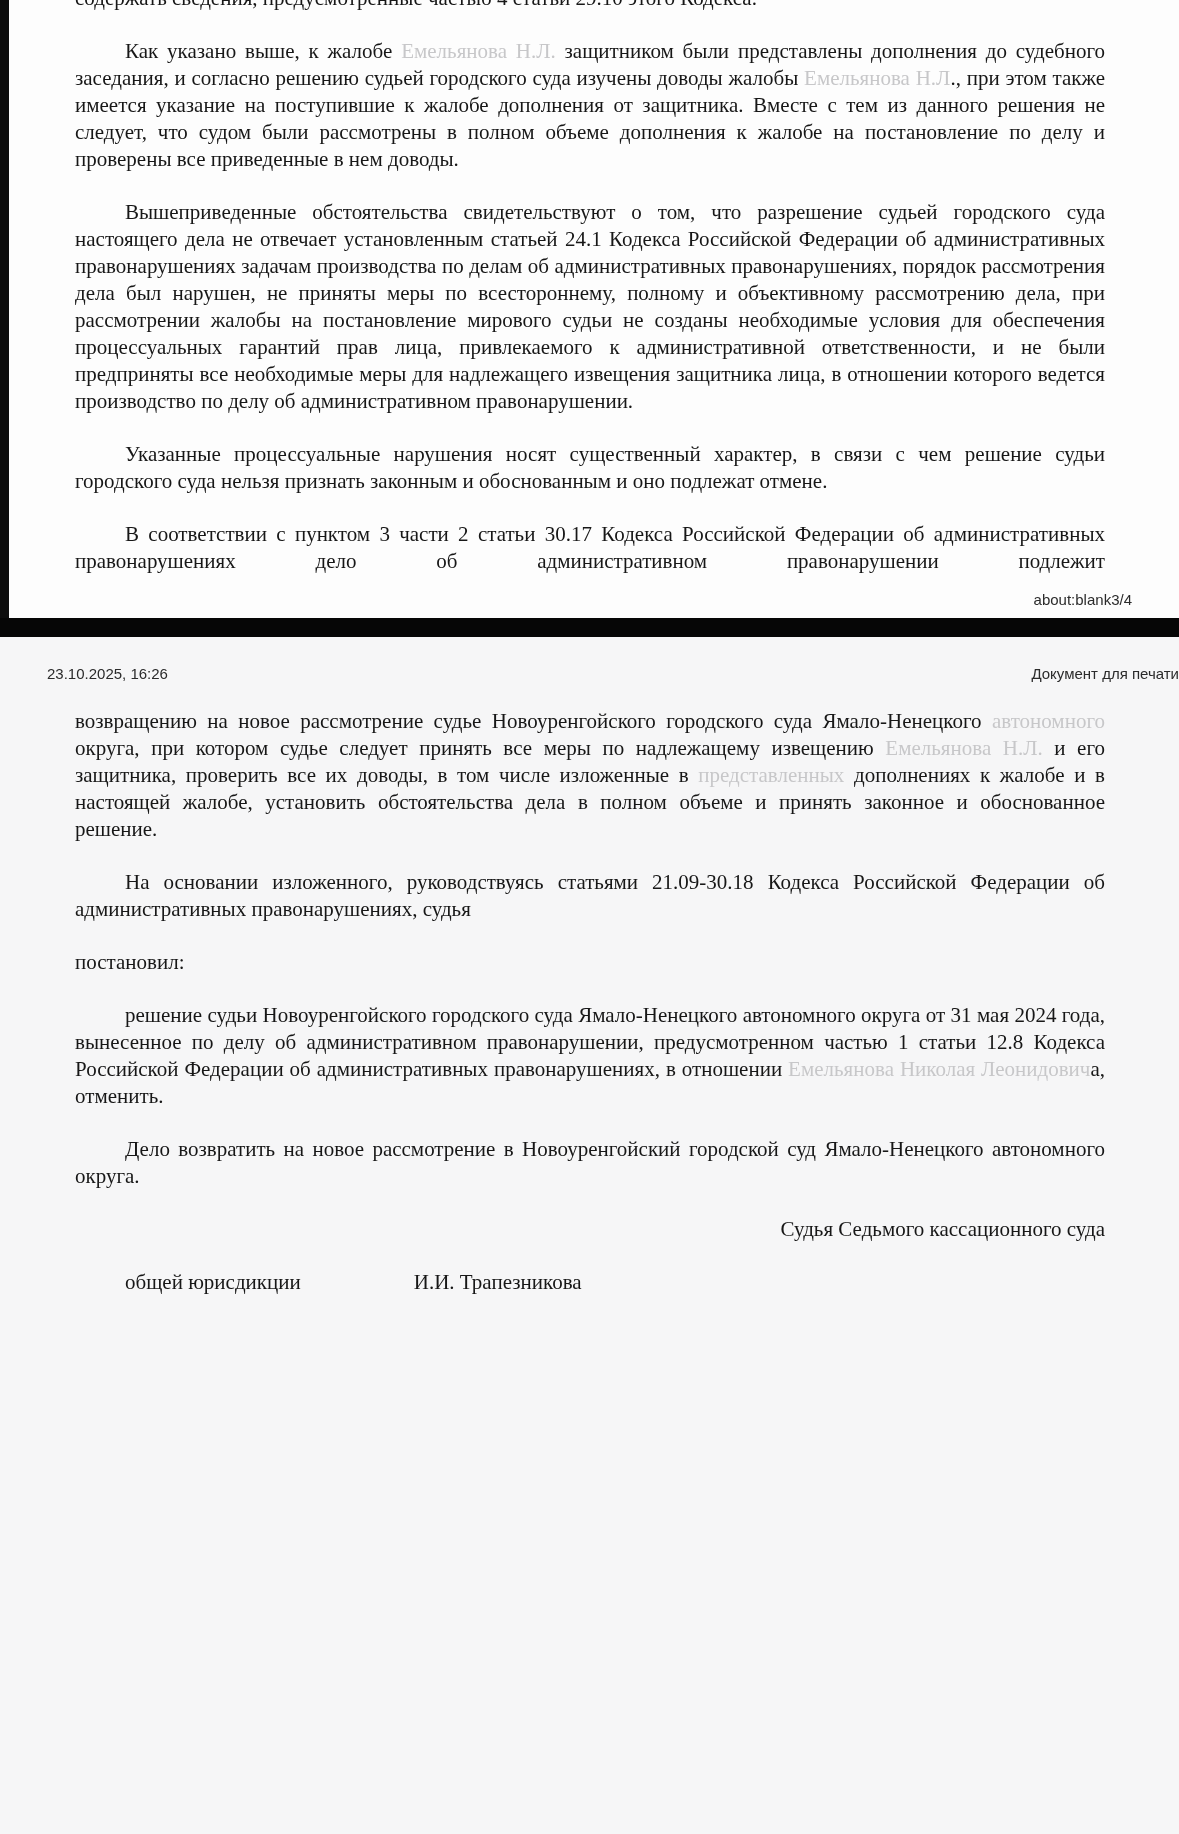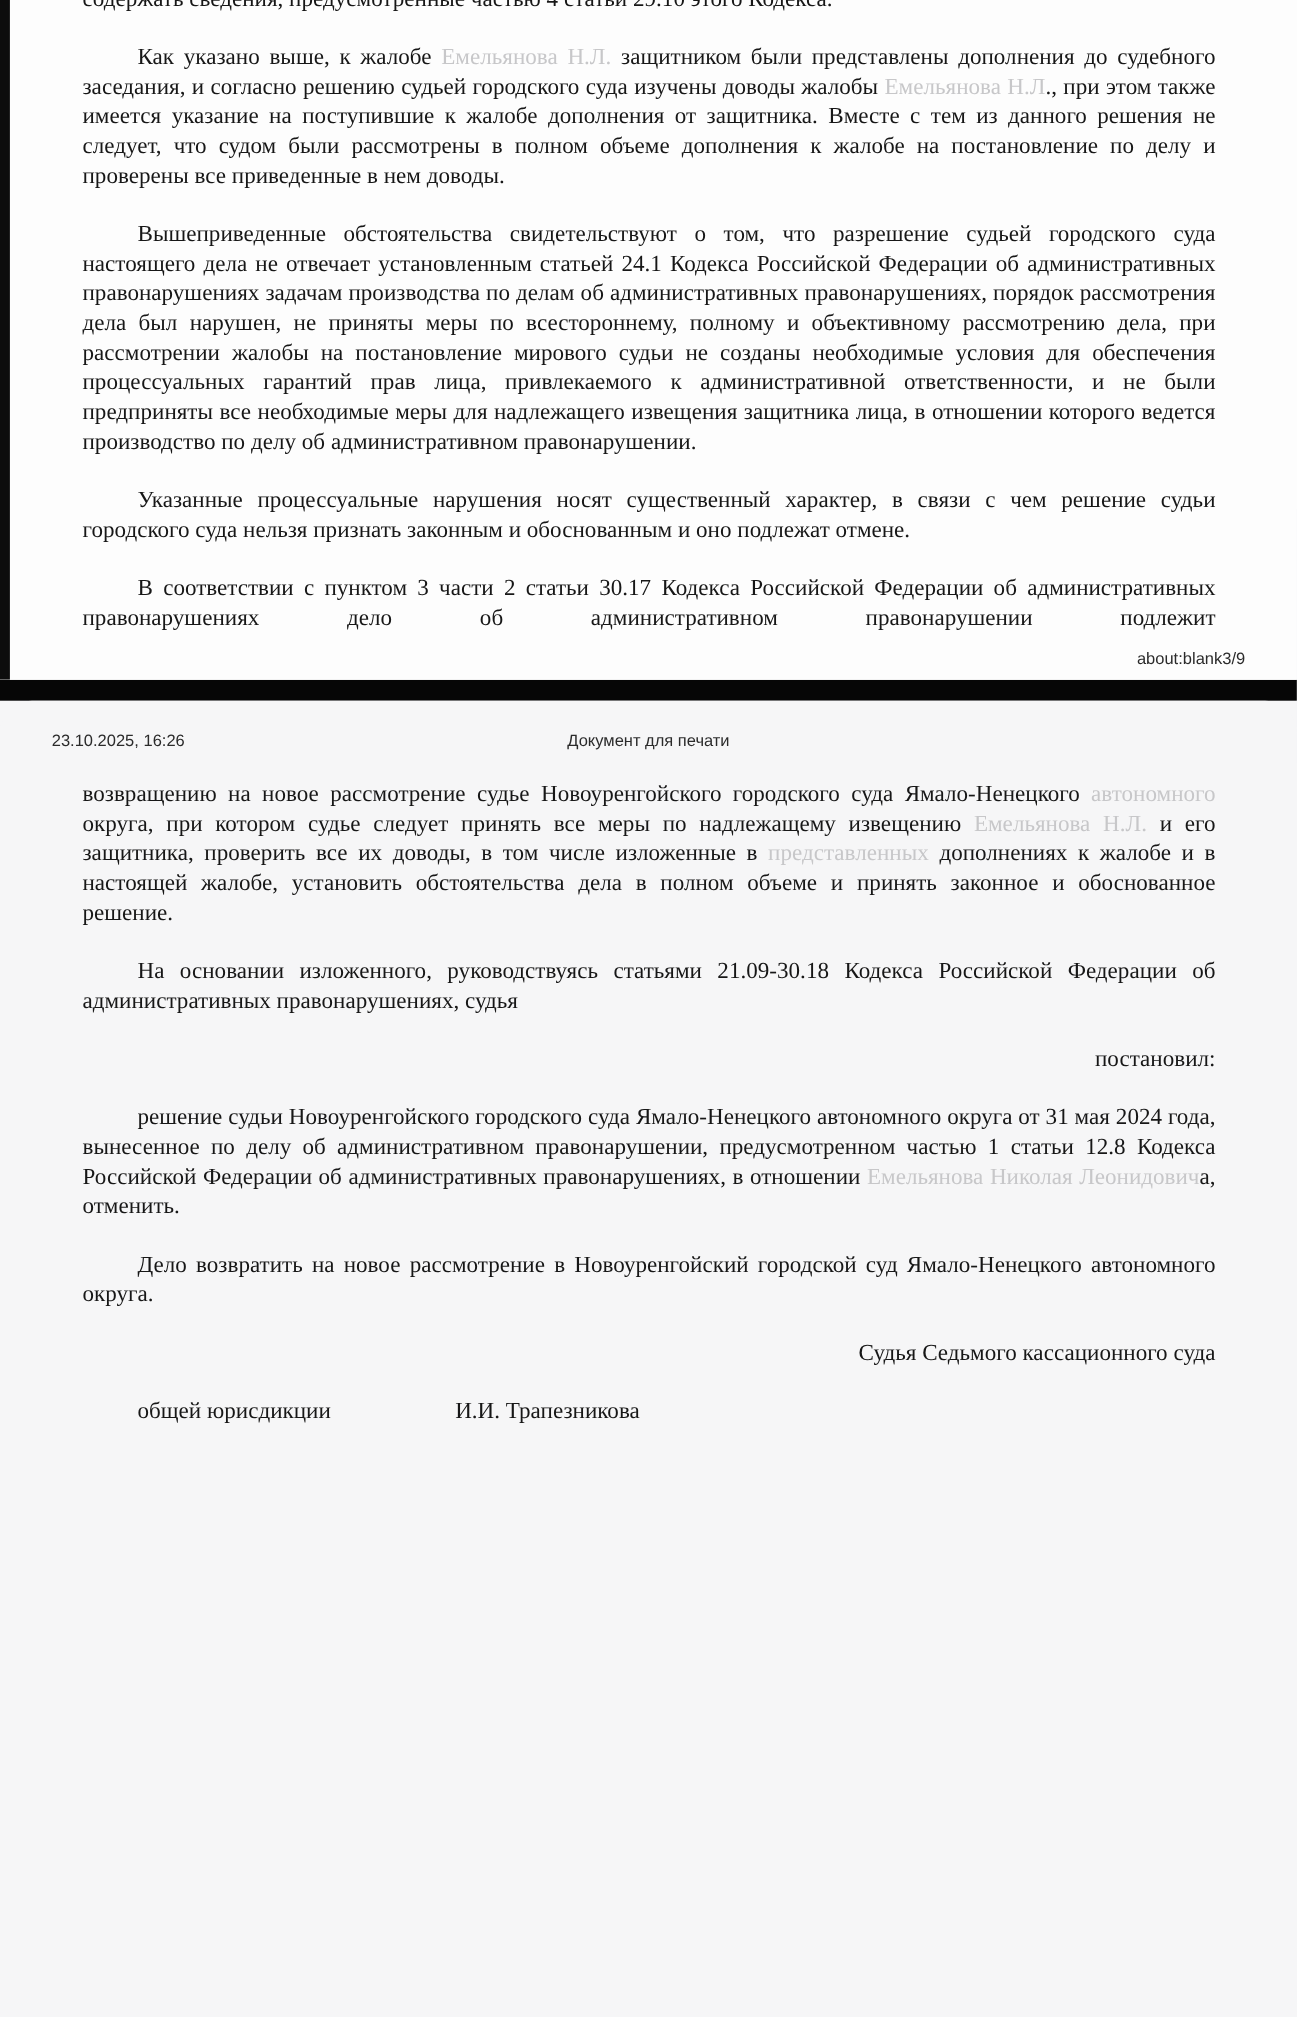--- a/index.html
+++ b/index.html
@@ -26,21 +26,21 @@
   .doc-text {
     padding: 0 74px 0 75px;
     font-size: 21px;
     line-height: 27px;
     color: #171717;
   }
   .para { margin: 0 0 26px 0; text-align: justify; }
   .indent { text-indent: 50px; }
   .clipped { margin-top: -15px; }
   .justify-last { text-align-last: justify; }
-  .centered { text-align: right; text-indent: 0; }
+  .centered { text-align: left; text-indent: 0; }
   .no-justify { text-align: right; }
   .redacted { color: #c7c7c9; }
 
   .chrome {
     font-family: "Liberation Sans", sans-serif;
     font-size: 15px;
     color: #2b2b2b;
   }
   .pfooter {
     position: absolute;
@@ -54,21 +54,21 @@
   
   .page4 {
     height: 1432px;
     background: #f6f6f7;
     position: relative;
     overflow: hidden;
     border-radius: 29px;
   }
   .pheader { position: relative; height: 48px; }
   .ph-left  { position: absolute; left: 47px; top: 28px; }
-  .ph-center{ position: absolute; left: 0; right: 0; top: 28px; text-align: center; }
+  .ph-center{ position: absolute; left: 0; right: 0; top: 28px; text-align: right; }
   .page4 .doc-text { padding-top: 23px; }
 
   .sigrow {
     display: flex;
     padding-left: 50px;
     text-align: center;
   }
   .sig-name { margin-left: 113px; }
 </style>
 </head>
@@ -80,21 +80,21 @@
     <div class="left-strip"></div>
     <div class="doc-text">
       <p class="para clipped">содержать сведения, предусмотренные частью 4 статьи 29.10 этого Кодекса.</p>
       <p class="para indent"><span>Как указано выше, к жалобе </span><span class="redacted">Емельянова Н.Л. </span><span>защитником были представлены дополнения до судебного заседания, и согласно решению судьей городского суда изучены доводы жалобы </span><span class="redacted">Емельянова Н.Л</span><span>., при этом также имеется указание на поступившие к жалобе дополнения от защитника. Вместе с тем из данного решения не следует, что судом были рассмотрены в полном объеме дополнения к жалобе на постановление по делу и проверены все приведенные в нем доводы.</span></p>
       <p class="para indent">Вышеприведенные обстоятельства свидетельствуют о том, что разрешение судьей городского суда настоящего дела не отвечает установленным статьей 24.1 Кодекса Российской Федерации об административных правонарушениях задачам производства по делам об административных правонарушениях, порядок рассмотрения дела был нарушен, не приняты меры по всестороннему, полному и объективному рассмотрению дела, при рассмотрении жалобы на постановление мирового судьи не созданы необходимые условия для обеспечения процессуальных гарантий прав лица, привлекаемого к административной ответственности, и не были предприняты все необходимые меры для надлежащего извещения защитника лица, в отношении которого ведется производство по делу об административном правонарушении.</p>
       <p class="para indent">Указанные процессуальные нарушения носят существенный характер, в связи с чем решение судьи городского суда нельзя признать законным и обоснованным и оно подлежат отмене.</p>
       <p class="para indent justify-last">В соответствии с пунктом 3 части 2 статьи 30.17 Кодекса Российской Федерации об административных правонарушениях дело об административном правонарушении подлежит</p>
     </div>
     <div class="pfooter chrome">
       <span>about:blank</span>
-      <span>3/9</span>
+      <span>3/4</span>
     </div>
   </section>
 
   <div class="band"></div>
 
   <section class="page4">
     <div class="pheader chrome">
       <span class="ph-left">23.10.2025, 16:26</span>
       <span class="ph-center">Документ для печати</span>
     </div>

